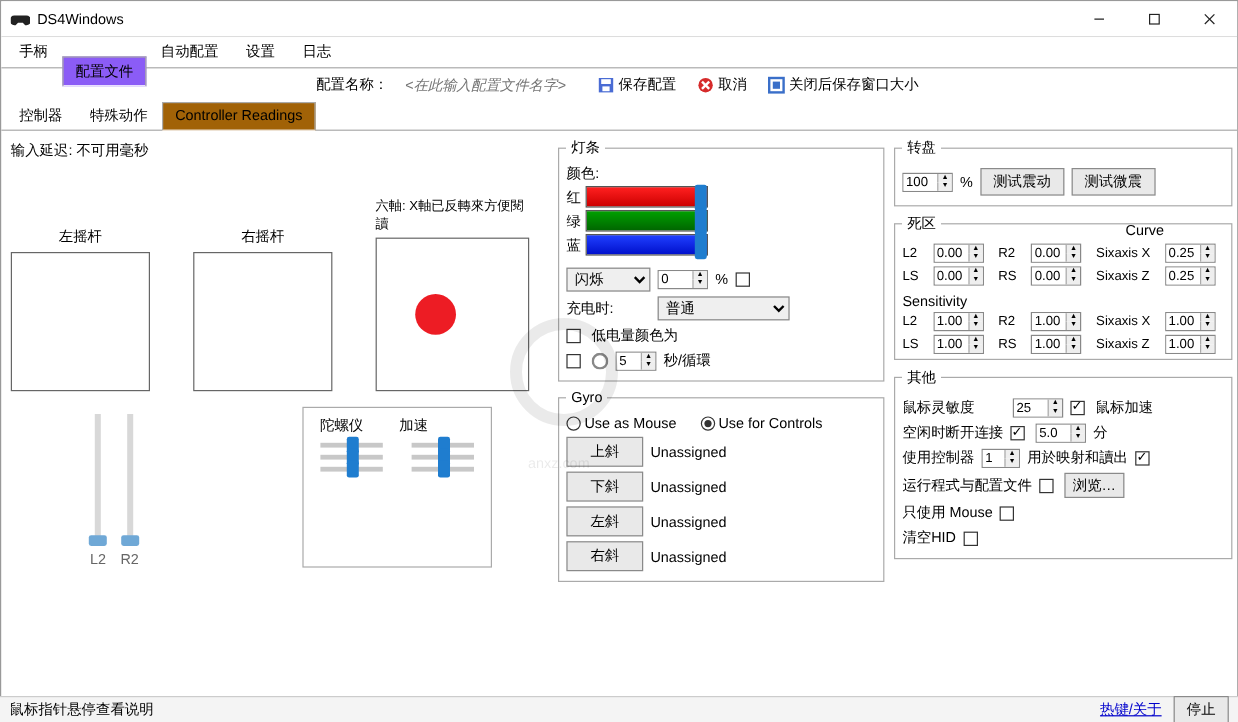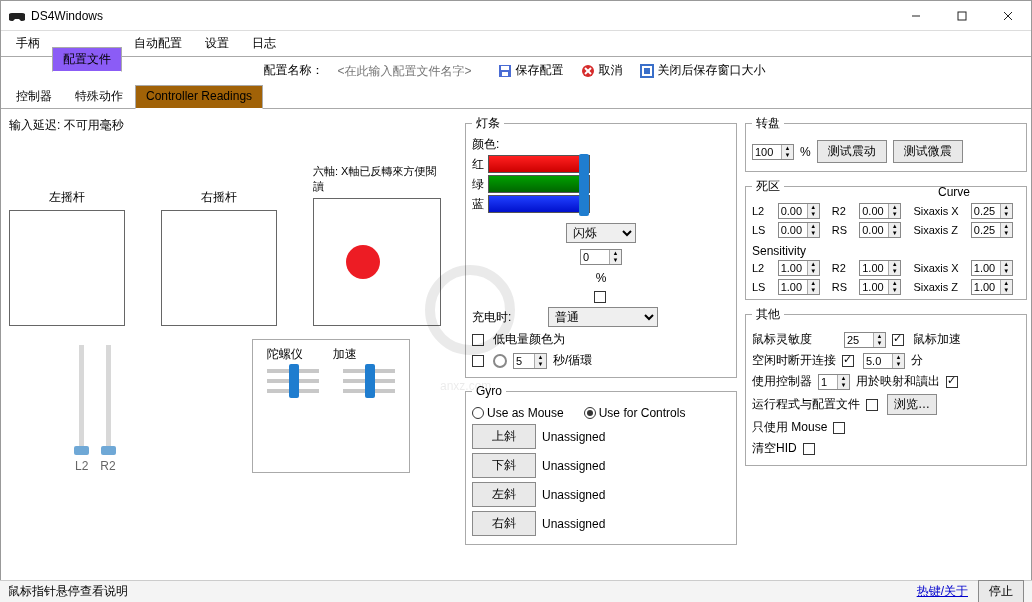--- a/index.html
+++ b/index.html
@@ -5,21 +5,21 @@
 * { box-sizing: border-box; font-family: "Microsoft YaHei", Tahoma, sans-serif; font-size: 12px; }
 body { margin: 0; padding: 0; background: #fff; width: 1032px; height: 602px; overflow: hidden; border: 1px solid #999; }
 .titlebar { height: 30px; display: flex; align-items: center; padding: 0 0 0 8px; background: #fff; border-bottom: 1px solid #ddd; }
 .titlebar .logo { width: 16px; height: 16px; margin-right: 6px; }
 .titlebar .title { flex: 1; font-size: 12px; }
 .winbtn { width: 46px; height: 30px; display: flex; align-items: center; justify-content: center; }
 .menutabs { display: flex; border-bottom: 1px solid #aaa; padding-left: 4px; background: #fff; }
 .menutab { padding: 3px 10px; border: 1px solid transparent; border-bottom: none; margin-right: 1px; cursor: pointer; }
 .menutab.active { background: #8b5cf6; border-color: #aaa; border-bottom: 1px solid #fff; position: relative; top: 16px; }
 .toolbar { display: flex; align-items: center; padding: 4px 8px; gap: 10px; justify-content: center; }
-.toolbar input.pname { width: 150px; padding: 2px 4px; border: none; color: #be185d; }
+.toolbar input.pname { width: 150px; padding: 2px 4px; border: none; color: #be185d; font-style: italic; }
 .toolbar .tbtn { display: flex; align-items: center; gap: 3px; cursor: pointer; padding: 1px 3px; }
 .iconsvg { width: 16px; height: 16px; }
 .subtabs { display: flex; border-bottom: 1px solid #aaa; padding-left: 4px; }
 .subtab { padding: 3px 10px; border: 1px solid transparent; border-bottom: none; margin-right: 1px; cursor: pointer; }
 .subtab.active { background: #a16207; border-color: #aaa; border-bottom: 1px solid #fff; position: relative; top: 1px; }
 .body3col { display: flex; height: calc(100% - 118px); }
 .col1 { width: 460px; padding: 4px 8px; }
 .col2 { width: 280px; padding: 4px 4px; }
 .col3 { flex: 1; padding: 4px 4px; }
 fieldset { border: 1px solid #aaa; margin: 2px 0 6px 0; padding: 4px 6px; }
@@ -210,21 +210,21 @@
             <div class="th2"></div>
           </div>
         </div>
       <div class="colorbar">
           <span>蓝</span>
           <div class="track" style="background:linear-gradient(#2040ff,#0010cc);">
             <div class="th2"></div>
           </div>
         </div>
 
-      <div class="rowline" style="margin-top:10px;flex-direction:column;">
+      <div class="rowline" style="margin-top:10px;">
         <select class="sel" style="width:70px;"><option>闪烁</option></select>
         <div class="numinput">
             <input value="0" style="">
             <div class="spin">
               <div>▲</div>
               <div>▼</div>
             </div>
           </div>
         <span>%</span>
         <span class="chk"></span>

